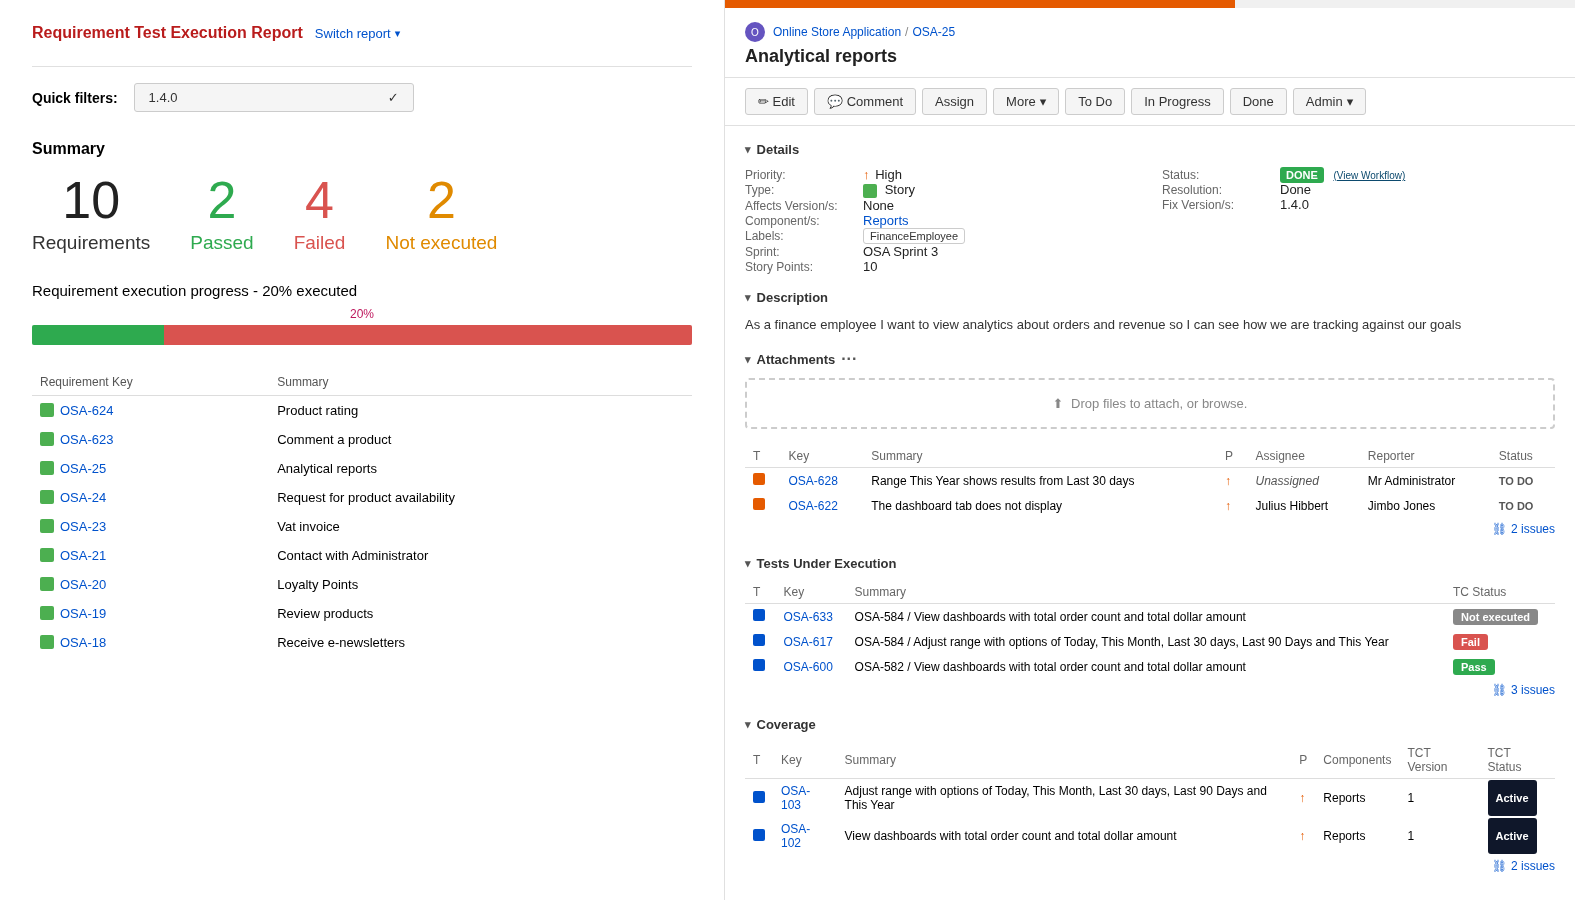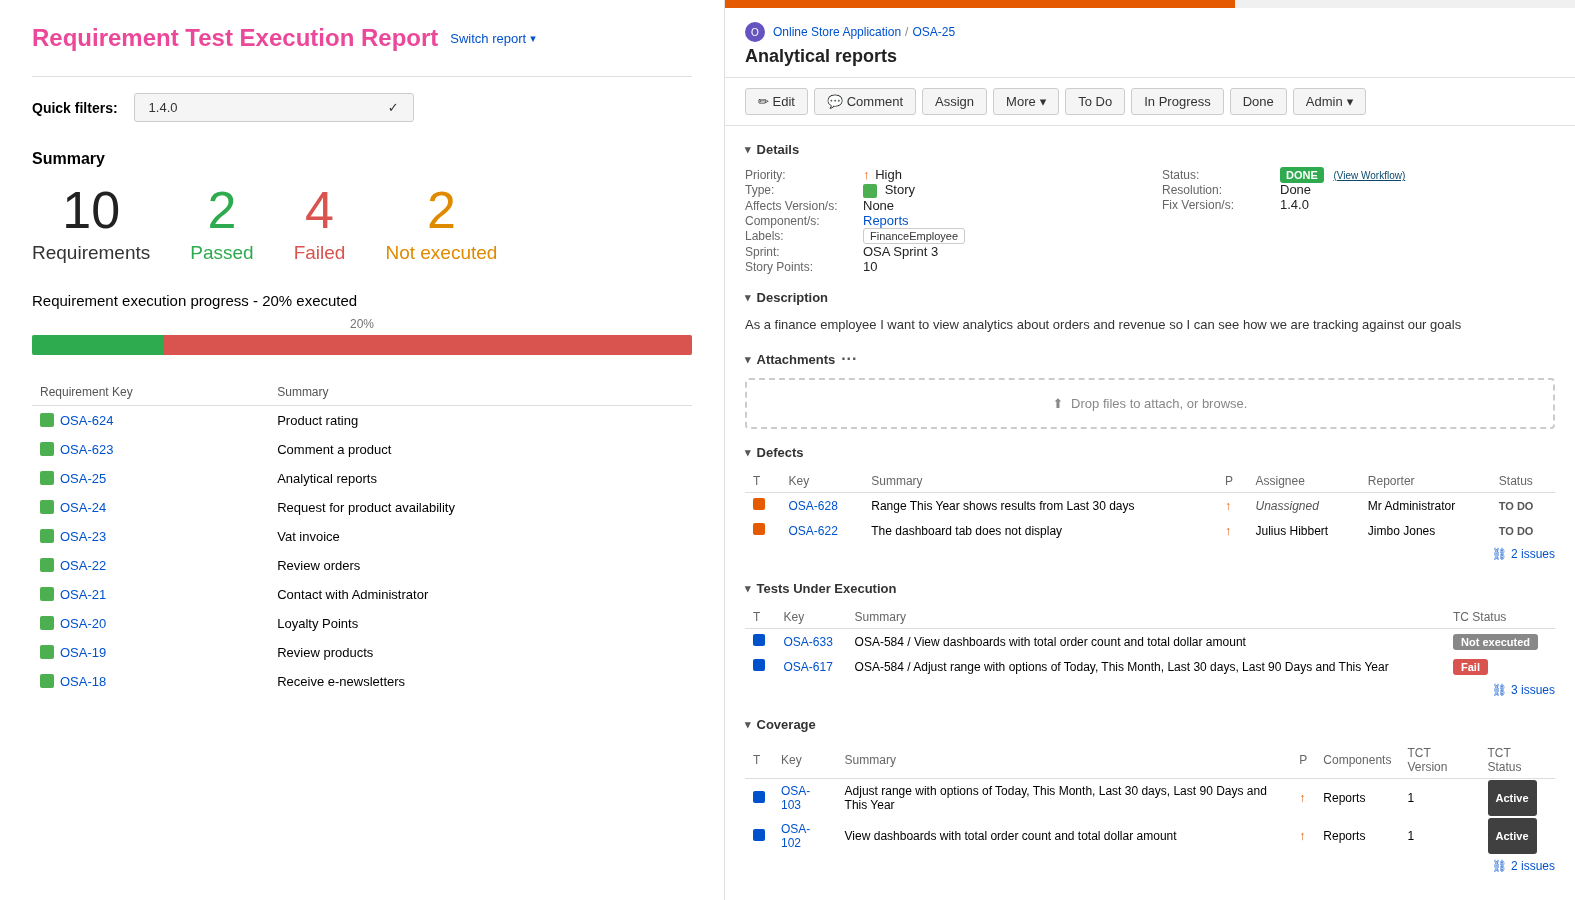--- a/index.html
+++ b/index.html
@@ -1,21 +1,21 @@
 <!DOCTYPE html>
 <html><head>
   <meta charset="utf-8">
   <style>
     * { box-sizing: border-box; margin: 0; padding: 0; }
     body { font-family: -apple-system, BlinkMacSystemFont, 'Segoe UI', Arial, sans-serif; font-size: 13px; background: #fff; display: flex; width: 1575px; min-height: 900px; overflow: hidden; }
 
     
     .left-panel { width: 725px; padding: 24px 32px; border-right: 1px solid #e0e0e0; overflow-y: auto; flex-shrink: 0; }
     .report-header { display: flex; align-items: center; gap: 12px; margin-bottom: 24px; }
-    .report-title { font-size: 24px; font-weight: 600; color: #ec4899; }
+    .report-title { font-size: 16px; font-weight: 600; color: #b91c1c; }
     .switch-report { font-size: 13px; color: #0052cc; cursor: pointer; display: flex; align-items: center; gap: 4px; }
     .switch-report::after { content: '▾'; font-size: 11px; }
     .divider { border: none; border-top: 1px solid #e0e0e0; margin-bottom: 16px; }
 
     .quick-filters { display: flex; align-items: center; gap: 16px; margin-bottom: 28px; }
     .quick-filters-label { font-weight: 700; font-size: 14px; }
     .filter-dropdown { display: flex; align-items: center; gap: 8px; border: 1px solid #ccc; background: #f5f5f5; padding: 6px 14px; border-radius: 3px; min-width: 280px; cursor: pointer; color: #333; }
     .filter-dropdown .chevron { margin-left: auto; }
 
     .summary-section { margin-bottom: 28px; }
@@ -28,21 +28,21 @@
     .summary-number.red { color: #d9534f; }
     .summary-number.orange { color: #e08a00; }
     .summary-label { font-size: 19px; color: #333; margin-top: 6px; }
     .summary-label.green { color: #2eaa4f; }
     .summary-label.red { color: #d9534f; }
     .summary-label.orange { color: #e08a00; }
 
     .progress-section { margin-bottom: 24px; }
     .progress-title { font-size: 15px; font-weight: 700; margin-bottom: 8px; }
     .progress-title span { font-weight: 400; margin-top: 36px; }
-    .progress-pct-label { font-size: 12px; color: #737373; text-align: center; margin-bottom: 4px; }
+    .progress-pct-label { font-size: 12px; color: #be185d; text-align: center; margin-bottom: 4px; }
     .progress-bar-outer { width: 100%; height: 20px; background: #e0e0e0; border-radius: 2px; overflow: hidden; display: flex; }
     .progress-bar-green { background: #2eaa4f; height: 100%; }
     .progress-bar-red { background: #d9534f; height: 100%; }
 
     .req-table { width: 100%; border-collapse: collapse; margin-top: 16px; }
     .req-table thead tr { border-bottom: 1px solid #ddd; }
     .req-table th { text-align: left; padding: 6px 8px; color: #555; font-weight: 400; font-size: 12px; }
     .req-table td { padding: 7px 8px; font-size: 13px; vertical-align: middle; }
     .req-key { color: #0052cc; cursor: pointer; display: flex; align-items: flex-start; gap: 6px; }
     .story-icon { width: 14px; height: 14px; background: #4caf50; display: inline-block; border-radius: 2px; flex-shrink: 0; }
@@ -97,21 +97,21 @@
     .issues-footer { text-align: right; font-size: 12px; color: #0052cc; padding: 4px 0; cursor: pointer; display: flex; align-items: center; justify-content: flex-end; gap: 4px; }
     .link-icon { font-size: 12px; }
 
     .tests-section { margin-bottom: 16px; }
     .tc-pass { background: #2eaa4f; color: white; font-size: 11px; font-weight: 600; padding: 2px 8px; border-radius: 3px; }
     .tc-fail { background: #d9534f; color: white; font-size: 11px; font-weight: 600; padding: 2px 8px; border-radius: 3px; }
     .tc-not-executed { background: #888; color: white; font-size: 11px; font-weight: 600; padding: 2px 8px; border-radius: 3px; }
     .test-icon { width: 12px; height: 12px; background: #0052cc; border-radius: 2px; display: inline-block; }
 
     .coverage-section { margin-bottom: 16px; }
-    .active-badge { background: #404040; color: white; font-size: 11px; font-weight: 600; padding: 12px 8px; border-radius: 3px; }
+    .active-badge { background: #0f172a; color: white; font-size: 11px; font-weight: 600; padding: 12px 8px; border-radius: 3px; }
     .coverage-icon { width: 12px; height: 12px; background: #0052cc; border-radius: 2px; display: inline-block; }
 
     .unassigned { font-style: italic; color: #555; }
   </style>
 </head>
 <body>
 
 <div class="left-panel">
   <div class="report-header">
     <span class="report-title">Requirement Test Execution Report</span>
@@ -206,29 +206,20 @@
       <td>Request for product availability</td>
     </tr>
         <tr>
       <td>
         <span class="req-key">
           <span class="story-icon"></span>
           OSA-23
         </span>
       </td>
       <td>Vat invoice</td>
-    </tr>
-        <tr>
-      <td>
-        <span class="req-key">
-          <span class="story-icon"></span>
-          OSA-22
-        </span>
-      </td>
-      <td>Review orders</td>
     </tr>
         <tr>
       <td>
         <span class="req-key">
           <span class="story-icon"></span>
           OSA-21
         </span>
       </td>
       <td>Contact with Administrator</td>
     </tr>
@@ -370,23 +361,20 @@
         <span>Attachments</span>
         <span class="section-more">···</span>
       </div>
       <div class="attach-drop">
         <span class="upload-icon">⬆</span>
         <span>Drop files to attach, or browse.</span>
       </div>
     </div>
 
     <div class="defects-section">
-      <div class="section-header">
-        <span>Defects</span>
-      </div>
       <table class="issues-table">
         <thead>
           <tr>
             <th>T</th>
             <th>Key</th>
             <th>Summary</th>
             <th>P</th>
             <th>Assignee</th>
             <th>Reporter</th>
             <th>Status</th>
@@ -438,20 +426,26 @@
       <td><span class="issue-key">OSA-633</span></td>
       <td>OSA-584 / View dashboards with total order count and total dollar amount</td>
       <td><span class="tc-not-executed">Not executed</span></td>
     </tr>
             <tr>
       <td><span class="test-icon"></span></td>
       <td><span class="issue-key">OSA-617</span></td>
       <td>OSA-584 / Adjust range with options of Today, This Month, Last 30 days, Last 90 Days and This Year</td>
       <td><span class="tc-fail">Fail</span></td>
     </tr>
+            <tr>
+      <td><span class="test-icon"></span></td>
+      <td><span class="issue-key">OSA-600</span></td>
+      <td>OSA-582 / View dashboards with total order count and total dollar amount</td>
+      <td><span class="tc-pass">Pass</span></td>
+    </tr>
           </tbody>
       </table>
       <div class="issues-footer">
         <span class="link-icon">⛓</span>
         <span>3 issues</span>
       </div>
     </div>
 
     <div class="coverage-section">
       <div class="section-header">

